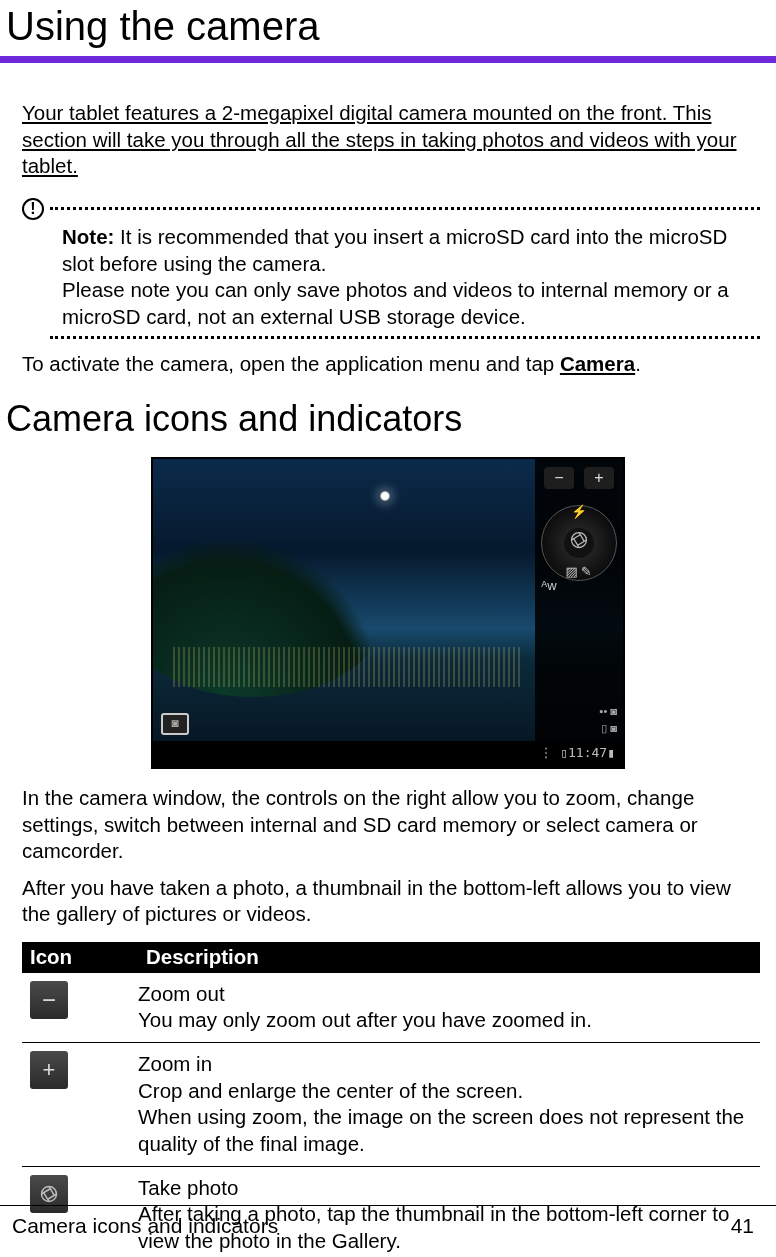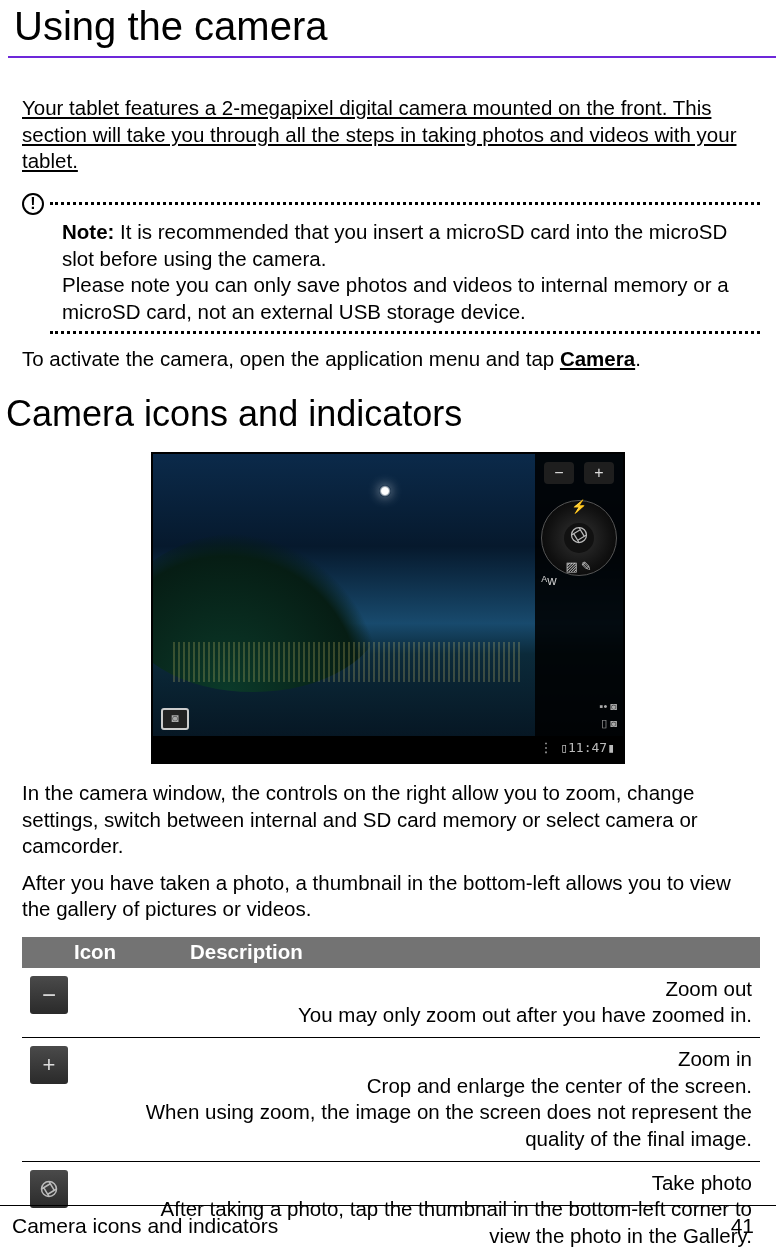--- a/index.html
+++ b/index.html
@@ -10,22 +10,21 @@
     background: #fff;
     color: #000;
     position: relative;
     font-size: 20.5px;
     line-height: 1.3;
   }
   .page-title {
     font-size: 40px;
     font-weight: 400;
     padding: 0 6px 4px 6px;
-    border-bottom: 2px solid #6d28d9;
-    margin-left: 8px;
+    border-bottom: 7px solid #6d28d9;
   }
   .content { padding: 0 16px 0 22px; }
   .intro { margin-top: 37px; text-decoration: underline; }
   .note-block { margin-top: 18px; }
   .note-top-row { display: flex; align-items: center; }
   .alert-icon {
     width: 22px; height: 22px;
     border: 2.5px solid #000;
     border-radius: 50%;
     display: flex; align-items: center; justify-content: center;
@@ -117,37 +116,36 @@
     border-radius:50%;
   }
   .cs-city {
     position:absolute; left:20px; right:100px; bottom:80px; height:40px;
     background:repeating-linear-gradient(90deg,rgba(255,230,120,.4) 0 2px,transparent 2px 5px);
     opacity:.5;
   }
   .para { margin-top: 16px; }
   .icon-table { margin-top: 14px; width: 100%; border-collapse: collapse; }
   .icon-table-header {
-    background: #737373; color: #fff;
+    background: #000000; color: #fff;
     display: flex;
-    padding-left: 44px;
   }
   .col-icon { width: 116px; padding: 2px 8px; font-weight: 700; }
   .col-desc { flex: 1; padding: 2px 8px; font-weight: 700; }
   .icon-row { display: flex; border-bottom: 1.5px solid #000; padding: 8px 0; align-items:flex-start; }
   .icon-cell {
     width: 116px; padding-left: 8px;
   }
   .icon-box {
     width: 38px; height: 38px; border-radius: 3px;
     background: linear-gradient(180deg,#4a4a4a 0%,#2a2a2a 100%);
     display: flex; align-items: center; justify-content: center;
     color: #ddd;
   }
-  .desc-cell { flex: 1; padding-right: 8px; text-align: right; }
+  .desc-cell { flex: 1; padding-right: 8px; }
   .desc-title { }
   .footer {
     position: absolute; left: 0; right: 0; bottom: 18px;
     border-top: 1.5px solid #000;
     padding: 6px 22px 0 12px;
     display: flex; justify-content: space-between;
     font-size: 21px;
   }
   svg.aperture { width:20px; height:20px; }
 </style>

